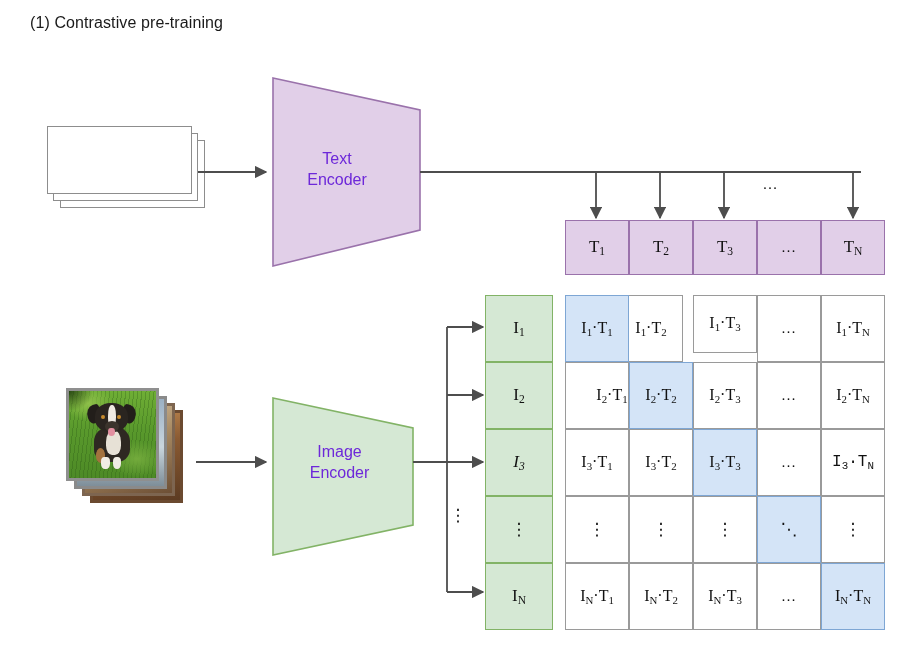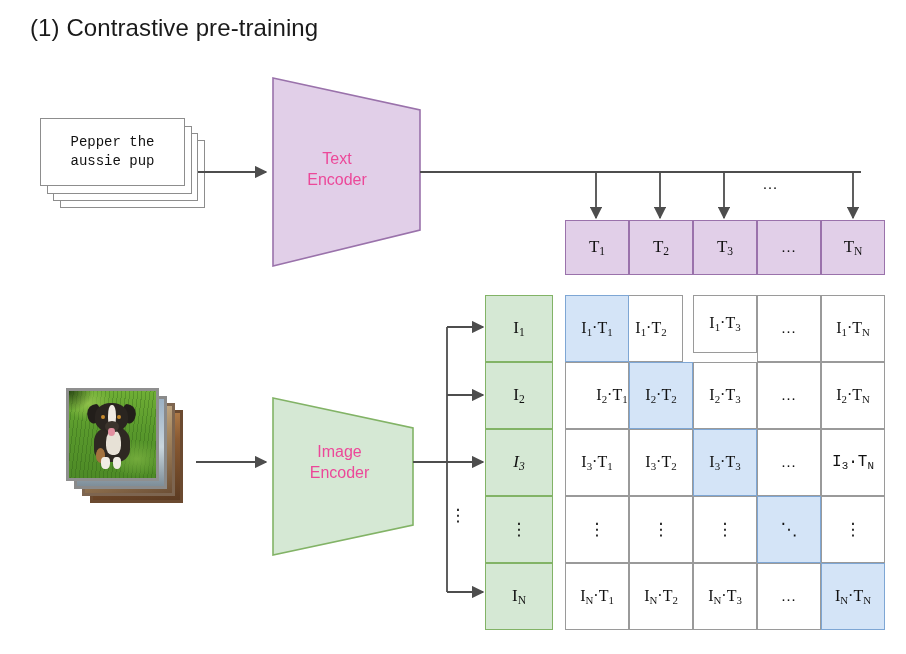--- a/index.html
+++ b/index.html
@@ -14,21 +14,21 @@
     overflow: hidden;
     font-family: "Liberation Sans", sans-serif;
     color: #000000;
   }
 
   
   #page-title {
     position: absolute;
     left: 30px;
     top: 14px;
-    font-size: 24px;
+    font-size: 16px;
     font-family: "Liberation Sans", sans-serif;
     color: #1a1a1a;
     letter-spacing: 0.1px;
     white-space: nowrap;
   }
 
   
   #text-card-stack {
     position: absolute;
     left: 40px;
@@ -156,21 +156,21 @@
     position: absolute; left: 18%; top: 66%; width: 17%; height: 22%;
     background: #a3723e; border-radius: 50%;
   }
 
   
   .encoder-label {
     position: absolute;
     text-align: center;
     font-size: 16px;
     line-height: 21px;
-    color: #ec4899;
+    color: #6d28d9;
     white-space: pre-line;
     pointer-events: none;
   }
   #text-encoder-label { left: 277px; top: 148px; width: 120px; }
   #image-encoder-label { left: 277px; top: 441px; width: 125px; }
 
   
   .tbox, .ibox, .cell {
     position: absolute;
     box-sizing: border-box;
@@ -223,24 +223,20 @@
 </style>
 </head>
 <body>
 
 <div id="page-title">(1) Contrastive pre-training</div>
 
 <div id="text-card-stack">
   <div class="text-card text-card-back3"></div>
   <div class="text-card text-card-back2"></div>
   <div class="text-card text-card-back1"></div>
-  <div class="text-card text-card-front">
-    <div id="caption-text">Pepper the
-aussie pup</div>
-  </div>
 </div>
 
 <div id="photo-stack">
   <div class="photo photo-back3"></div>
   <div class="photo photo-back2"></div>
   <div class="photo photo-back1"></div>
   <div class="photo photo-front">
     <div class="grass"></div>
     <div class="grass-dark-corner"></div>
     <div class="pup">

